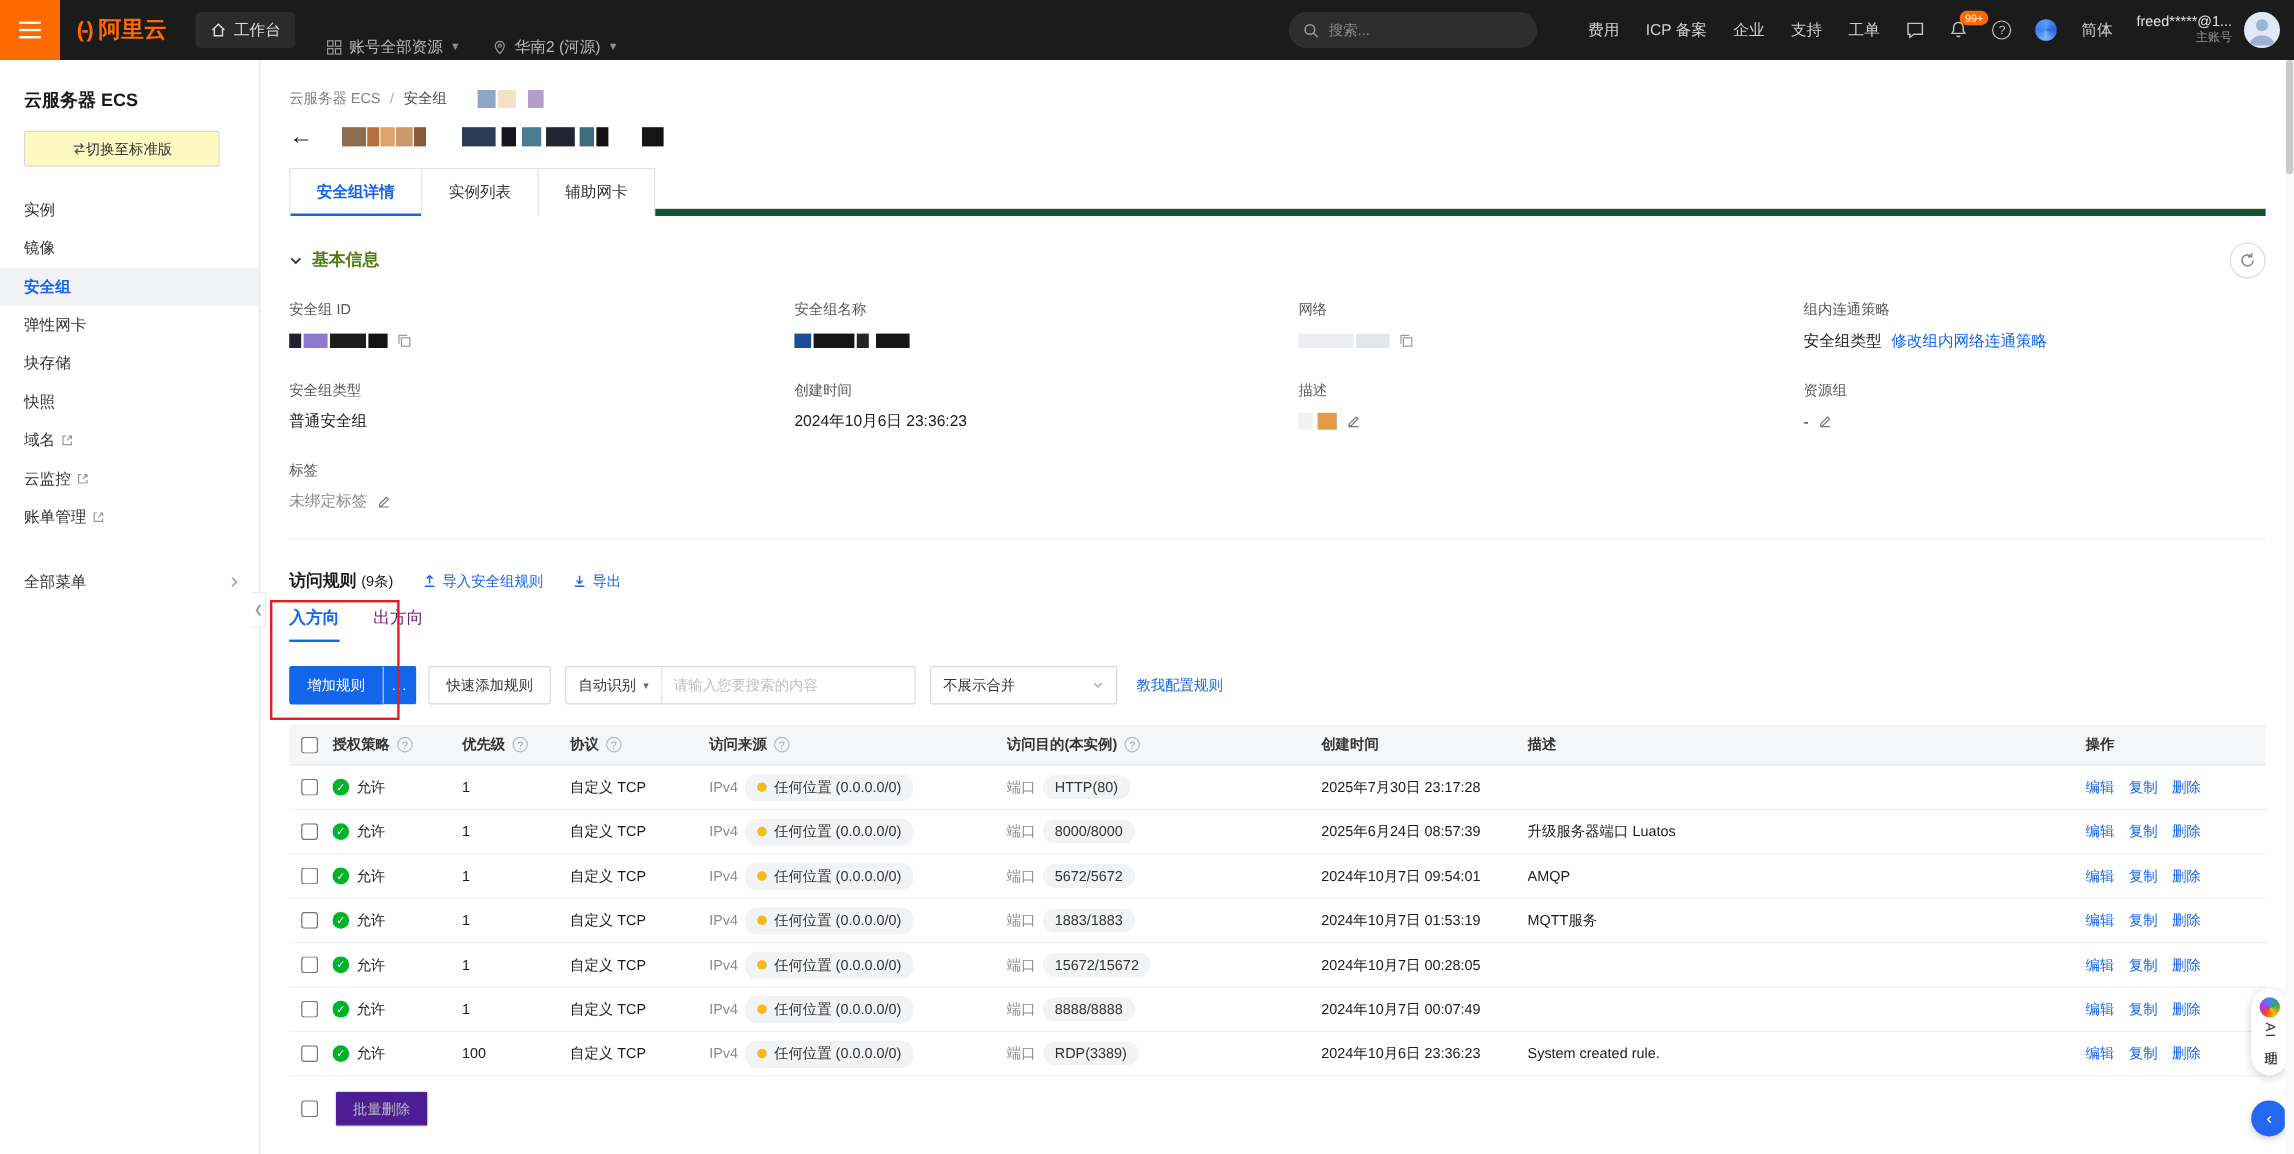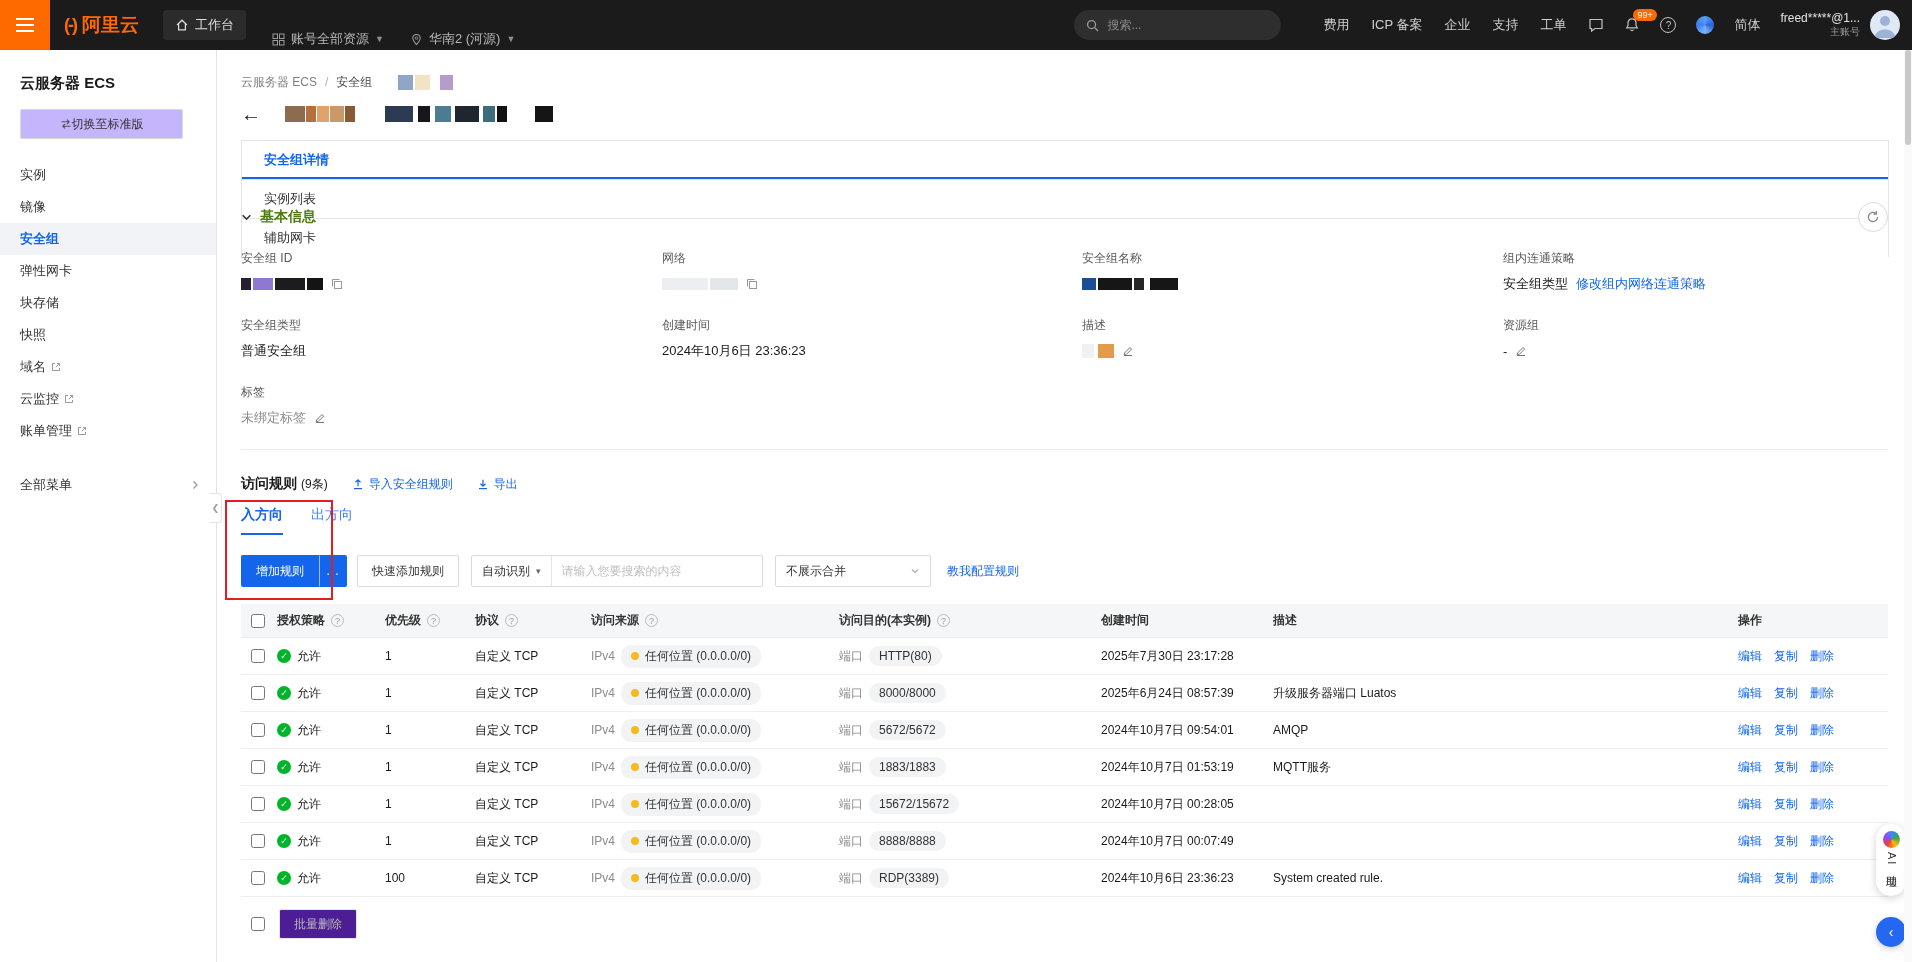--- a/index.html
+++ b/index.html
@@ -26,41 +26,41 @@
   .intl-disc { width:18px; height:18px; border-radius:50%; background:conic-gradient(#5a9cf8,#2b62d9,#7cb5ff,#3b7ff3,#5a9cf8); }
   .lang { margin-right:20px; font-size:13px; color:#cfcfcf; cursor:pointer; flex:none; }
   .user-block { text-align:right; line-height:13px; margin-right:10px; cursor:pointer; flex:none; }
   .user-name { color:#e3e3e3; font-size:12px; }
   .user-role { color:#9a9a9a; font-size:10px; }
   .avatar { width:30px; height:30px; border-radius:50%; background:#dfe8f5; display:flex; align-items:center; justify-content:center; flex:none; cursor:pointer; overflow:hidden; }
 
   
   .sidebar { position:absolute; top:50px; left:0; bottom:0; width:217px; background:#fff; border-right:1px solid #e3e4e6; z-index:20; }
   .sidebar-title { font-size:15px; font-weight:bold; color:#1a1a1a; padding:24px 0 0 20px; }
-  .switch-btn { margin:16px 0 0 20px; width:163px; height:30px; border:1px solid #d9d9d9; border-radius:2px; background:#c4b5fd; display:flex; align-items:center; justify-content:center; gap:0; font-size:12px; color:#333; cursor:pointer; }
+  .switch-btn { margin:16px 0 0 20px; width:163px; height:30px; border:1px solid #d9d9d9; border-radius:2px; background:#fef9c3; display:flex; align-items:center; justify-content:center; gap:0; font-size:12px; color:#333; cursor:pointer; }
   .side-menu { margin-top:20px; }
   .side-item { height:32px; display:flex; align-items:center; gap:5px; padding-left:20px; font-size:13px; color:#333; cursor:pointer; }
   .side-item.active { background:#f1f3f7; color:#1366ec; font-weight:bold; }
   .side-item .ext { display:flex; align-items:center; }
   .all-menu { margin-top:22px; height:32px; display:flex; align-items:center; justify-content:space-between; padding:0 16px 0 20px; font-size:13px; color:#333; cursor:pointer; }
   .collapse-handle { position:absolute; left:210px; top:493px; width:12px; height:30px; background:#fff; border:1px solid #e3e4e6; border-left:none; border-radius:0 4px 4px 0; display:flex; align-items:center; justify-content:center; color:#9a9a9a; font-size:9px; cursor:pointer; z-index:25; }
 
   
   .main { position:absolute; top:50px; left:217px; right:0; bottom:0; padding:0 24px; overflow:hidden; background:#fff; }
   .breadcrumb-row { margin-top:24px; display:flex; align-items:center; height:16px; }
   .crumb { color:#808080; font-size:12px; cursor:pointer; }
   .crumb.current { color:#4a4a4a; }
   .crumb-sep { margin:0 8px; color:#b0b0b0; }
   .blocks { display:inline-flex; align-items:center; }
   .blk { display:inline-block; flex:none; }
   .bc-blocks { margin-left:26px; }
   .title-row { margin-top:12px; display:flex; align-items:center; height:24px; }
   .back-arrow { font-size:20px; font-weight:bold; color:#1a1a1a; cursor:pointer; margin-right:24px; line-height:20px; }
 
-  .tabs-strip { margin-top:14px; display:flex; border-bottom:6px solid #14532d; height:40px;flex-direction:column; }
+  .tabs-strip { margin-top:14px; display:flex; border-bottom:6px solid #14532d; height:40px; }
   .tab { height:40px; line-height:38px; padding:0 22px; border:1px solid #e4e4e4; border-bottom:none; margin-right:-1px; font-size:13px; color:#333; cursor:pointer; background:#fff; }
   .tab.active { color:#1366ec; font-weight:bold; box-shadow:inset 0 -2px 0 #1366ec; }
 
   .info-header { margin-top:26px; display:flex; align-items:center; height:22px; }
   .sec-caret { margin-right:8px; display:flex; align-items:center; cursor:pointer; }
   .sec-title { font-size:14px; font-weight:bold; color:#4d7c0f; }
   .refresh-btn { margin-left:auto; width:30px; height:30px; border:1px solid #dcdcdc; border-radius:50%; background:#fff; display:flex; align-items:center; justify-content:center; cursor:pointer; }
 
   .fields-grid { margin-top:22px; display:grid; grid-template-columns:421px 420px 421px 1fr; row-gap:24px; }
   .field-label { font-size:12px; color:#595959; margin-bottom:8px; display:flex; align-items:center; gap:4px; }
@@ -73,21 +73,21 @@
   .divider { margin-top:22px; border-top:1px solid #ededed; }
 
   .rules-header { margin-top:24px; display:flex; align-items:center; gap:24px; height:20px; }
   .rules-title { font-size:14px; font-weight:bold; color:#1a1a1a; }
   .rules-count { font-size:12px; font-weight:normal; color:#1a1a1a; margin-left:4px; }
   .rules-link { display:flex; align-items:center; gap:5px; color:#1366ec; font-size:12px; cursor:pointer; }
 
   .rules-block { position:relative; }
   .red-box { position:absolute; left:-16px; top:-6px; width:108px; height:100px; border:2px solid #e02020; pointer-events:none; z-index:15; }
   .dir-tabs { margin-top:12px; display:flex; gap:28px; height:34px; align-items:flex-start; }
-  .dir-tab { font-size:14px; color:#3b82f6; padding-bottom:9px; cursor:pointer; }
+  .dir-tab { font-size:14px; color:#701a75; padding-bottom:9px; cursor:pointer; }
   .dir-tab.active { color:#1366ec; font-weight:bold; border-bottom:2px solid #1366ec; }
 
   .toolbar { margin-top:14px; display:flex; align-items:center; height:34px; }
   .btn-primary { height:32px; padding:0 15px; background:#1366ec; color:#fff; border:none; border-radius:2px 0 0 2px; font-size:12px; cursor:pointer; font-family:inherit; }
   .btn-more { height:32px; width:28px; border:1px solid #1366ec; border-left:1px solid rgba(255,255,255,.6); background:#1366ec; color:#fff; border-radius:0 2px 2px 0; cursor:pointer; font-size:12px; letter-spacing:1px; }
   .btn-plain { height:32px; padding:0 14px; background:#fff; border:1px solid #d9d9d9; border-radius:2px; font-size:12px; color:#333; cursor:pointer; margin-left:10px; font-family:inherit; }
   .search-group { margin-left:12px; display:flex; align-items:center; height:32px; border:1px solid #d9d9d9; border-radius:2px; width:292px; background:#fff; }
   .search-group .seg { display:flex; align-items:center; gap:6px; padding:0 10px; border-right:1px solid #e3e3e3; color:#333; height:100%; cursor:pointer; white-space:nowrap; }
   .search-group input { border:none; outline:none; font-size:12px; padding:0 10px; flex:1; min-width:0; color:#333; font-family:inherit; }
   .search-group input::placeholder { color:#bfbfbf; }
@@ -339,42 +339,42 @@
             </span>
           <span class="icon-btn">
               <svg width="12" height="12" viewBox="0 0 12 12">
                 <rect x="3.5" y="3.5" width="7" height="7" fill="none" stroke="#999"></rect>
                 <path d="M8.5 1.5H1.5v7" fill="none" stroke="#999"></path>
               </svg>
             </span>
         </div>
       </div>
       <div>
+        <div class="field-label">安全组名称</div>
+        <div class="field-value">
+          <span class="blocks">
+              <span class="blk" style="width: 14px; height: 12px; background: rgb(26, 78, 150); margin-right: 2px;"></span>
+              <span class="blk" style="width: 34px; height: 12px; background: rgb(22, 22, 22); margin-right: 2px;"></span>
+              <span class="blk" style="width: 10px; height: 12px; background: rgb(38, 38, 42); margin-right: 6px;"></span>
+              <span class="blk" style="width: 28px; height: 12px; background: rgb(22, 22, 22); margin-right: 0px;"></span>
+            </span>
+        </div>
+      </div>
+      <div>
         <div class="field-label">网络</div>
         <div class="field-value">
           <span class="blocks">
               <span class="blk" style="width: 46px; height: 12px; background: rgb(236, 238, 241); margin-right: 2px;"></span>
               <span class="blk" style="width: 28px; height: 12px; background: rgb(228, 231, 234); margin-right: 0px;"></span>
             </span>
           <span class="icon-btn">
               <svg width="12" height="12" viewBox="0 0 12 12">
                 <rect x="3.5" y="3.5" width="7" height="7" fill="none" stroke="#999"></rect>
                 <path d="M8.5 1.5H1.5v7" fill="none" stroke="#999"></path>
               </svg>
-            </span>
-        </div>
-      </div>
-      <div>
-        <div class="field-label">安全组名称</div>
-        <div class="field-value">
-          <span class="blocks">
-              <span class="blk" style="width: 14px; height: 12px; background: rgb(26, 78, 150); margin-right: 2px;"></span>
-              <span class="blk" style="width: 34px; height: 12px; background: rgb(22, 22, 22); margin-right: 2px;"></span>
-              <span class="blk" style="width: 10px; height: 12px; background: rgb(38, 38, 42); margin-right: 6px;"></span>
-              <span class="blk" style="width: 28px; height: 12px; background: rgb(22, 22, 22); margin-right: 0px;"></span>
             </span>
         </div>
       </div>
       <div>
         <div class="field-label">组内连通策略</div>
         <div class="field-value">
           <span>安全组类型</span>
           <a class="blue-link">修改组内网络连通策略</a>
         </div>
       </div>

